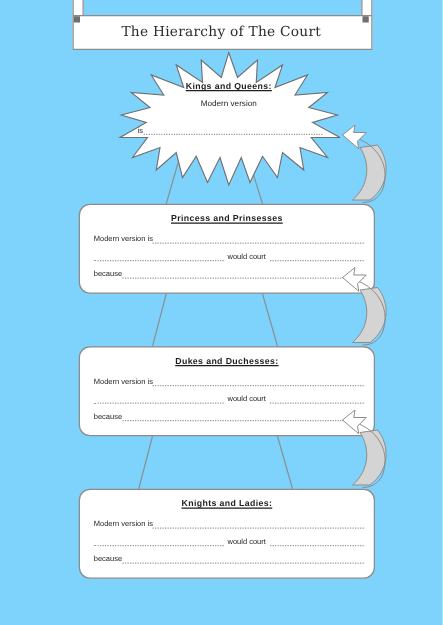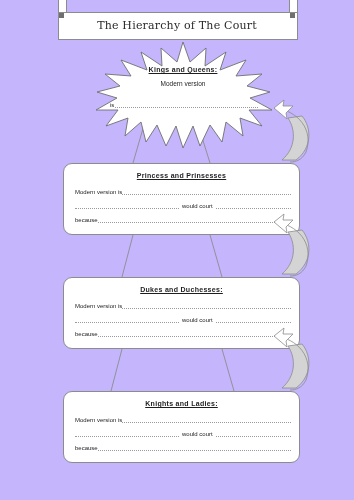--- a/index.html
+++ b/index.html
@@ -1,21 +1,21 @@
 <!DOCTYPE html>
 <html><head>
 <meta charset="utf-8">
 <style>
   html,body{margin:0;padding:0;background:#ffffff;}
   body{
     width:354px;height:500px;position:relative;overflow:hidden;
     font-family:"Liberation Sans", sans-serif;
     -webkit-font-smoothing:antialiased;
   }
-  .page{position:absolute;inset:0;background:#c4b5fd;}
+  .page{position:absolute;inset:0;background:#7dd3fc;}
 
   
   .layer{position:absolute;left:0;top:0;width:354px;height:500px;overflow:visible;}
   .layer.back{z-index:1;}
   .layer.front{z-index:4;}
 
   
   .banner{
     position:absolute;left:58px;top:12px;width:238px;height:26px;
     border:1px solid #8c8c8c;background:#fff;z-index:3;

